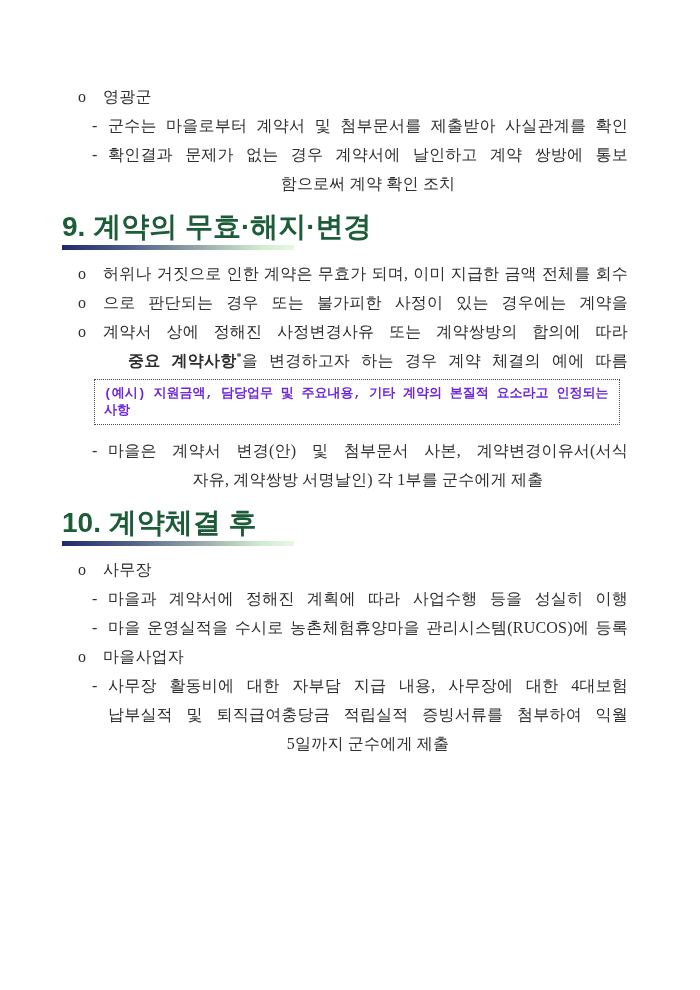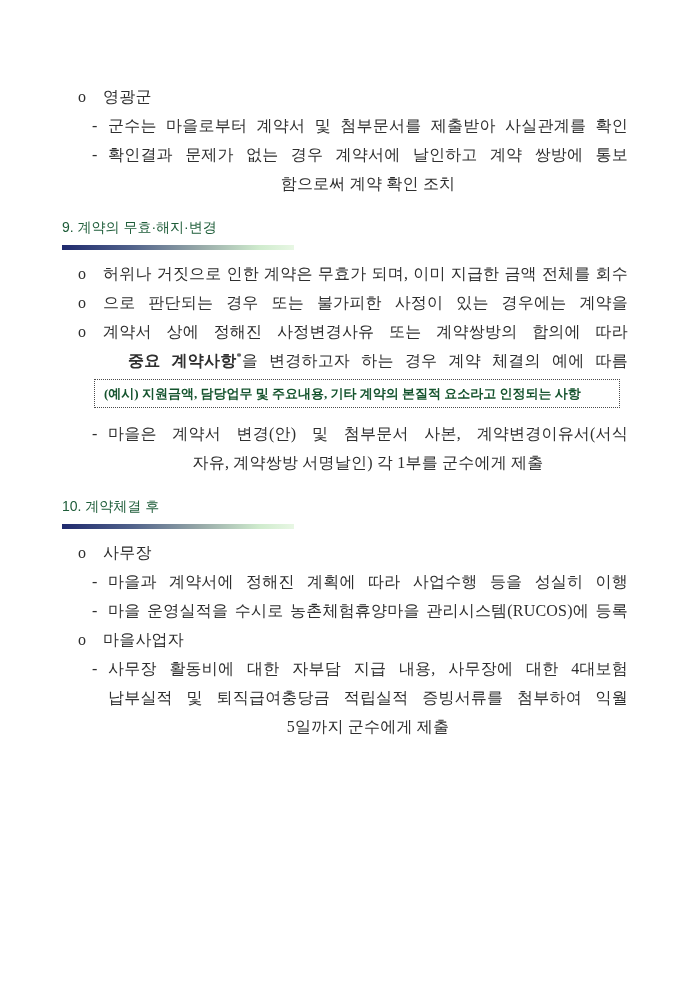--- a/index.html
+++ b/index.html
@@ -38,41 +38,41 @@
   .pl1{padding-left:103px;}   
   .pl2{padding-left:108px;text-align:center;}   
   .mk1{left:78px;}            
   .mk2{left:92px;}            
   .j{text-align:justify;text-align-last:justify;}
   .b{font-weight:bold;margin-left:25px;}
   .sup{font-size:10px;vertical-align:super;line-height:0;font-weight:bold;}
   .heading{
     margin:16px 0 0 62px;
     font-family:"Liberation Sans","DejaVu Sans",sans-serif;
-    font-weight:normal;
-    font-size:14px;
+    font-weight:bold;
+    font-size:28px;
     line-height:26px;
     letter-spacing:0;
     color:var(--heading);
   }
   .bar{
     margin:5px 0 9px 62px;
     width:232px;height:5px;
     background:linear-gradient(90deg,var(--bar_a) 0%,var(--bar_b) 30%,var(--bar_c) 60%,var(--bar_d) 85%,var(--bar_e) 100%);
   }
   .exbox{
     margin:4px 80px 11px 94px;
     border:1px dotted #4a4a4a;
     padding:5px 9px;
-    font-family:Liberation Serif, serif;
+    font-family:Liberation Mono, monospace;
     font-weight:bold;
     font-size:13px;
     line-height:17px;
     letter-spacing:0;
-    color:#14532d;
+    color:#6d28d9;
     word-break:keep-all;
   }
   .sec10-gap{}
 </style>
 </head>
 <body>
 
 <div class="page">
 
   <div class="row pl1">

